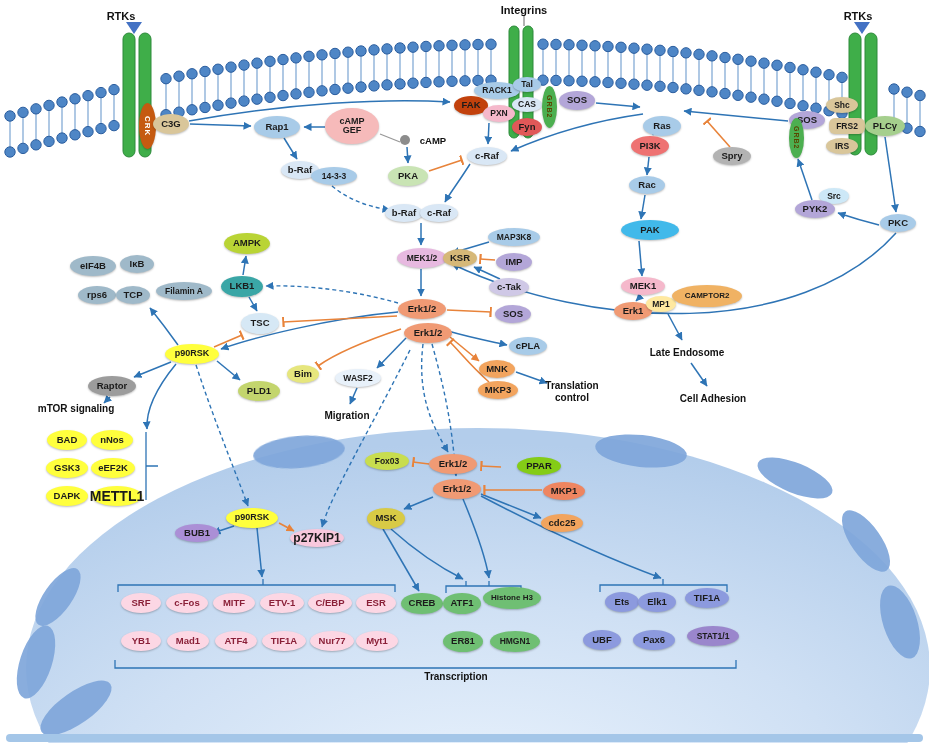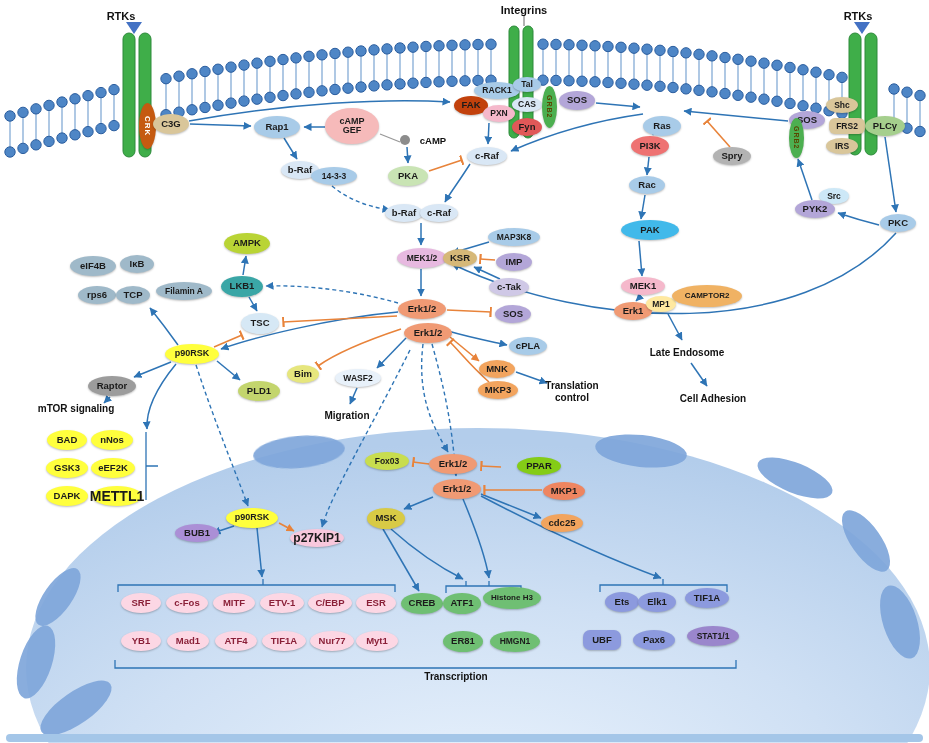--- a/index.html
+++ b/index.html
@@ -439,21 +439,21 @@
       <div class="node" style="left: 356px; top: 593px; width: 40px; height: 20px; background: rgb(252, 215, 228); color: rgb(138, 32, 56);">ESR</div>
       <div class="node" style="left: 121px; top: 631px; width: 40px; height: 20px; background: rgb(252, 215, 228); color: rgb(138, 32, 56);">YB1</div>
       <div class="node" style="left: 167px; top: 631px; width: 42px; height: 20px; background: rgb(252, 215, 228); color: rgb(138, 32, 56);">Mad1</div>
       <div class="node" style="left: 215px; top: 631px; width: 42px; height: 20px; background: rgb(252, 215, 228); color: rgb(138, 32, 56);">ATF4</div>
       <div class="node" style="left: 262px; top: 631px; width: 44px; height: 20px; background: rgb(252, 215, 228); color: rgb(138, 32, 56);">TIF1A</div>
       <div class="node" style="left: 310px; top: 631px; width: 44px; height: 20px; background: rgb(252, 215, 228); color: rgb(138, 32, 56);">Nur77</div>
       <div class="node" style="left: 356px; top: 631px; width: 42px; height: 20px; background: rgb(252, 215, 228); color: rgb(138, 32, 56);">Myt1</div>
       <div class="node" style="left: 605px; top: 592px; width: 34px; height: 20px; background: rgb(140, 154, 222);">Ets</div>
       <div class="node" style="left: 638px; top: 592px; width: 38px; height: 20px; background: rgb(140, 154, 222);">Elk1</div>
       <div class="node" style="left: 685px; top: 588px; width: 44px; height: 20px; background: rgb(140, 154, 222);">TIF1A</div>
-      <div class="node" style="left: 583px; top: 630px; width: 38px; height: 20px; background: rgb(140, 154, 222); border-radius: 7px;">UBF</div>
+      <div class="node" style="left: 583px; top: 630px; width: 38px; height: 20px; background: rgb(140, 154, 222);">UBF</div>
       <div class="node" style="left: 633px; top: 630px; width: 42px; height: 20px; background: rgb(140, 154, 222);">Pax6</div>
       <div class="node" style="left: 687px; top: 626px; width: 52px; height: 20px; background: rgb(154, 134, 204); font-size: 8.5px;">STAT1/1</div>
     </div>
 
 <div class="lbl" style="left:121px;top:16px;font-size:11px">RTKs</div>
 <div class="lbl" style="left:524px;top:10px;font-size:11px">Integrins</div>
 <div class="lbl" style="left:858px;top:16px;font-size:11px">RTKs</div>
 <div class="lbl" style="left:433px;top:141px;font-size:9.5px">cAMP</div>
 <div class="lbl" style="left:76px;top:409px">mTOR signaling</div>
 <div class="lbl" style="left:347px;top:416px">Migration</div>

